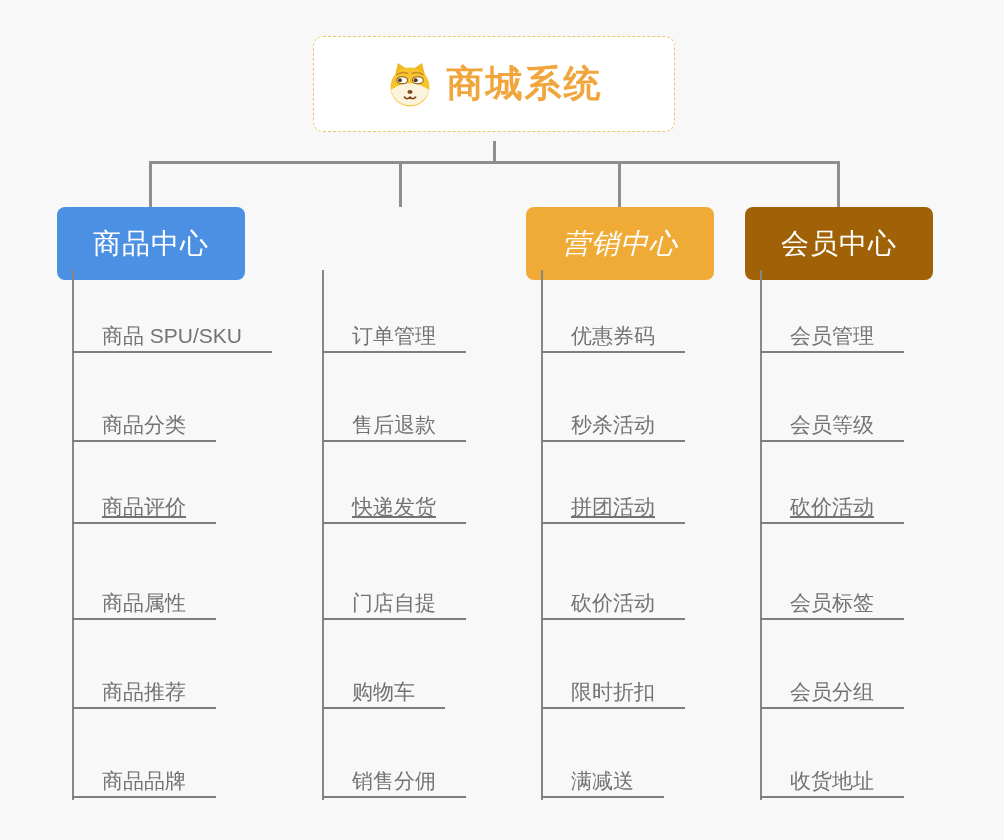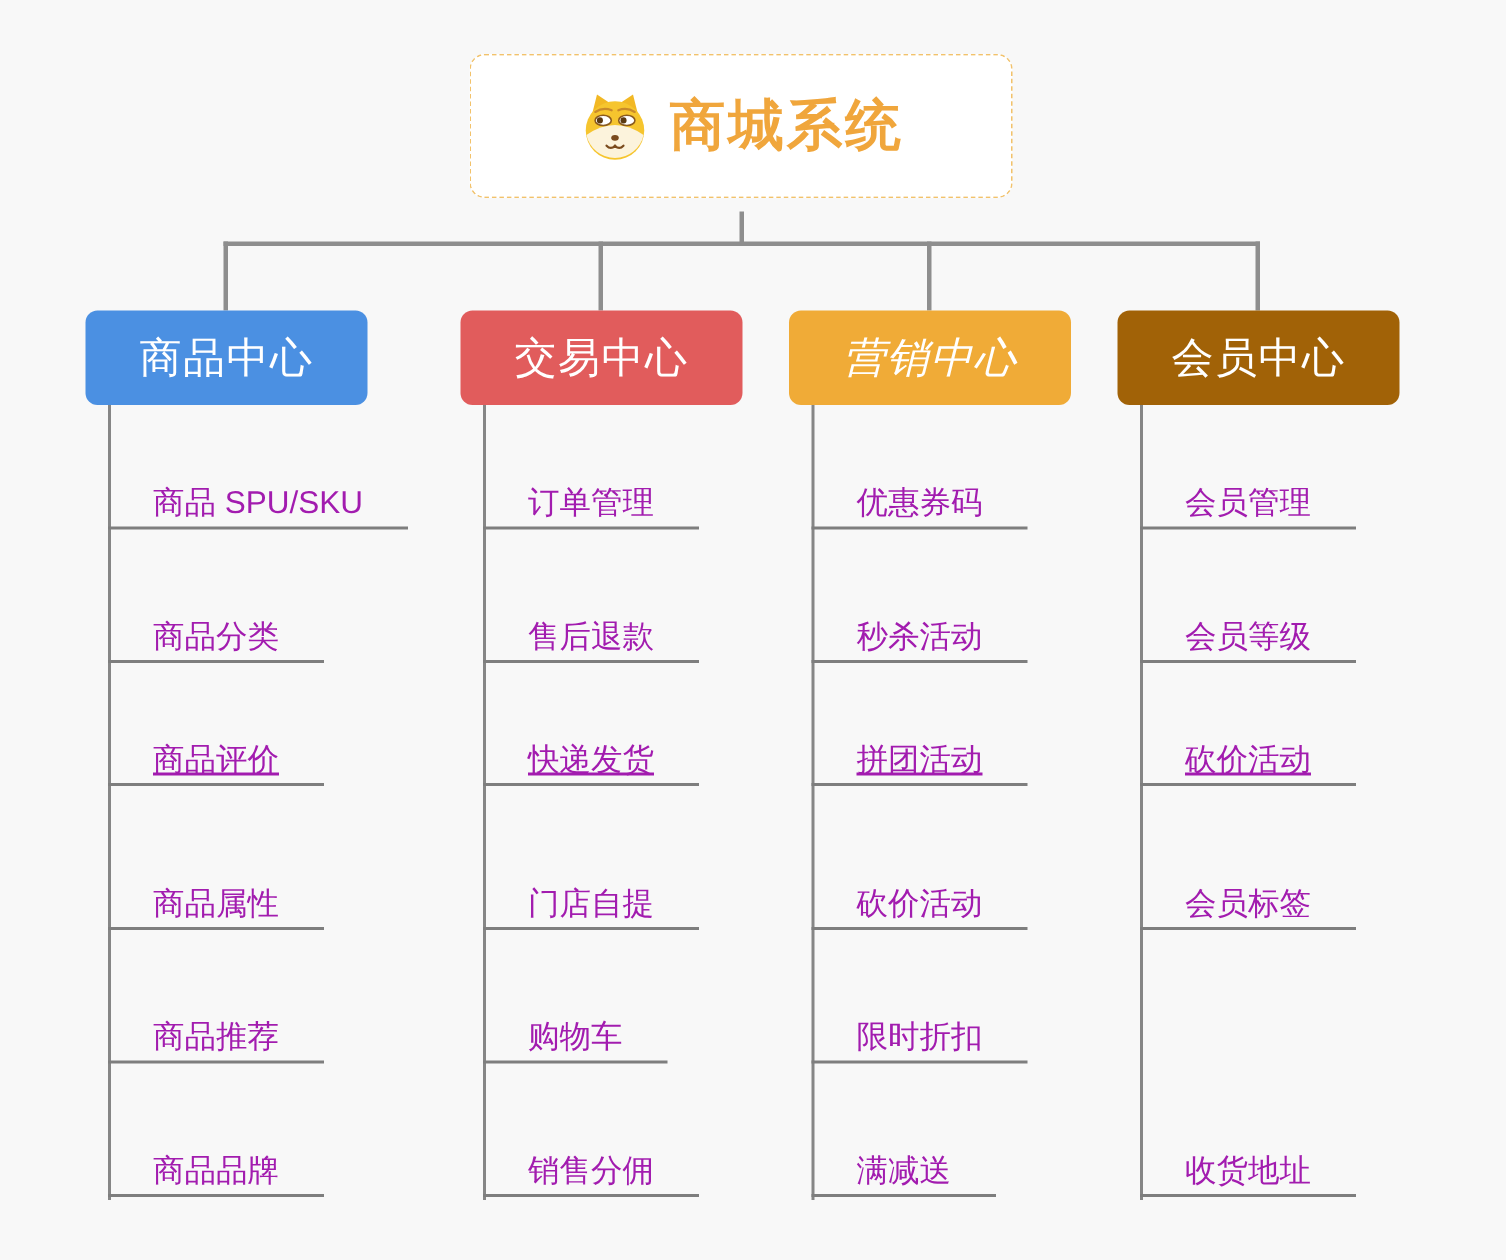--- a/index.html
+++ b/index.html
@@ -16,28 +16,28 @@
   
   .root-node{position:absolute;left:313px;top:36px;width:362px;height:96px;
     background:#ffffff;border:1px dashed #f2c26b;border-radius:10px;
     display:flex;align-items:center;justify-content:center;gap:13px;box-sizing:border-box;}
   .root-title{font-size:37px;font-weight:600;color:#f0a63c;letter-spacing:2px;}
 
   
   .branch{position:absolute;top:0;width:188px;height:840px;}
   .branch.b0{left:57px;} .branch.b1{left:307px;} .branch.b2{left:526px;} .branch.b3{left:745px;}
 
-  .branch-node{position:absolute;left:0;top:207px;width:188px;height:63px;border-radius:8px;
+  .branch-node{position:absolute;left:0;top:207px;width:188px;height:73px;border-radius:8px;
     display:flex;align-items:center;justify-content:center;color:#ffffff;font-size:28px;
     letter-spacing:1px;}
   .trunk{position:absolute;left:15px;top:270px;width:2px;height:530px;background:#868686;}
 
   .leaf{position:absolute;left:15px;height:30px;line-height:30px;width:max-content;
     padding:0 30px 0 30px;border-bottom:2px solid #7e7e7e;
-    font-size:21px;color:#a21caf;white-space:nowrap;}
+    font-size:21px;color:#737373;white-space:nowrap;}
   .leaf.r0{top:321px;} .leaf.r1{top:410px;} .leaf.r2{top:492px;text-decoration:underline;}
   .leaf.r3{top:588px;} .leaf.r4{top:677px;} .leaf.r5{top:766px;}
 </style>
 </head>
 <body>
 
 <div class="canvas">
 
   <div class="line root-stem"></div>
   <div class="line h-rail"></div>
@@ -73,23 +73,20 @@
     <div class="trunk"></div>
     <div class="leaf r0">商品 SPU/SKU</div>
     <div class="leaf r1">商品分类</div>
     <div class="leaf r2">商品评价</div>
     <div class="leaf r3">商品属性</div>
     <div class="leaf r4">商品推荐</div>
     <div class="leaf r5">商品品牌</div>
   </div>
 
   <div class="branch b1">
-    <div class="branch-node" style="background: rgb(225, 92, 92);">
-      <span>交易中心</span>
-    </div>
     <div class="trunk"></div>
     <div class="leaf r0">订单管理</div>
     <div class="leaf r1">售后退款</div>
     <div class="leaf r2">快递发货</div>
     <div class="leaf r4">购物车</div>
     <div class="leaf r3">门店自提</div>
     <div class="leaf r5">销售分佣</div>
   </div>
 
   <div class="branch b2">
@@ -107,16 +104,17 @@
 
   <div class="branch b3">
     <div class="branch-node" style="background: #a16207;">
       <span>会员中心</span>
     </div>
     <div class="trunk"></div>
     <div class="leaf r0">会员管理</div>
     <div class="leaf r1">会员等级</div>
     <div class="leaf r2">砍价活动</div>
     <div class="leaf r3">会员标签</div>
+    <div class="leaf r4">会员分组</div>
     <div class="leaf r5">收货地址</div>
   </div>
 
 </div>
 
 </body></html>

